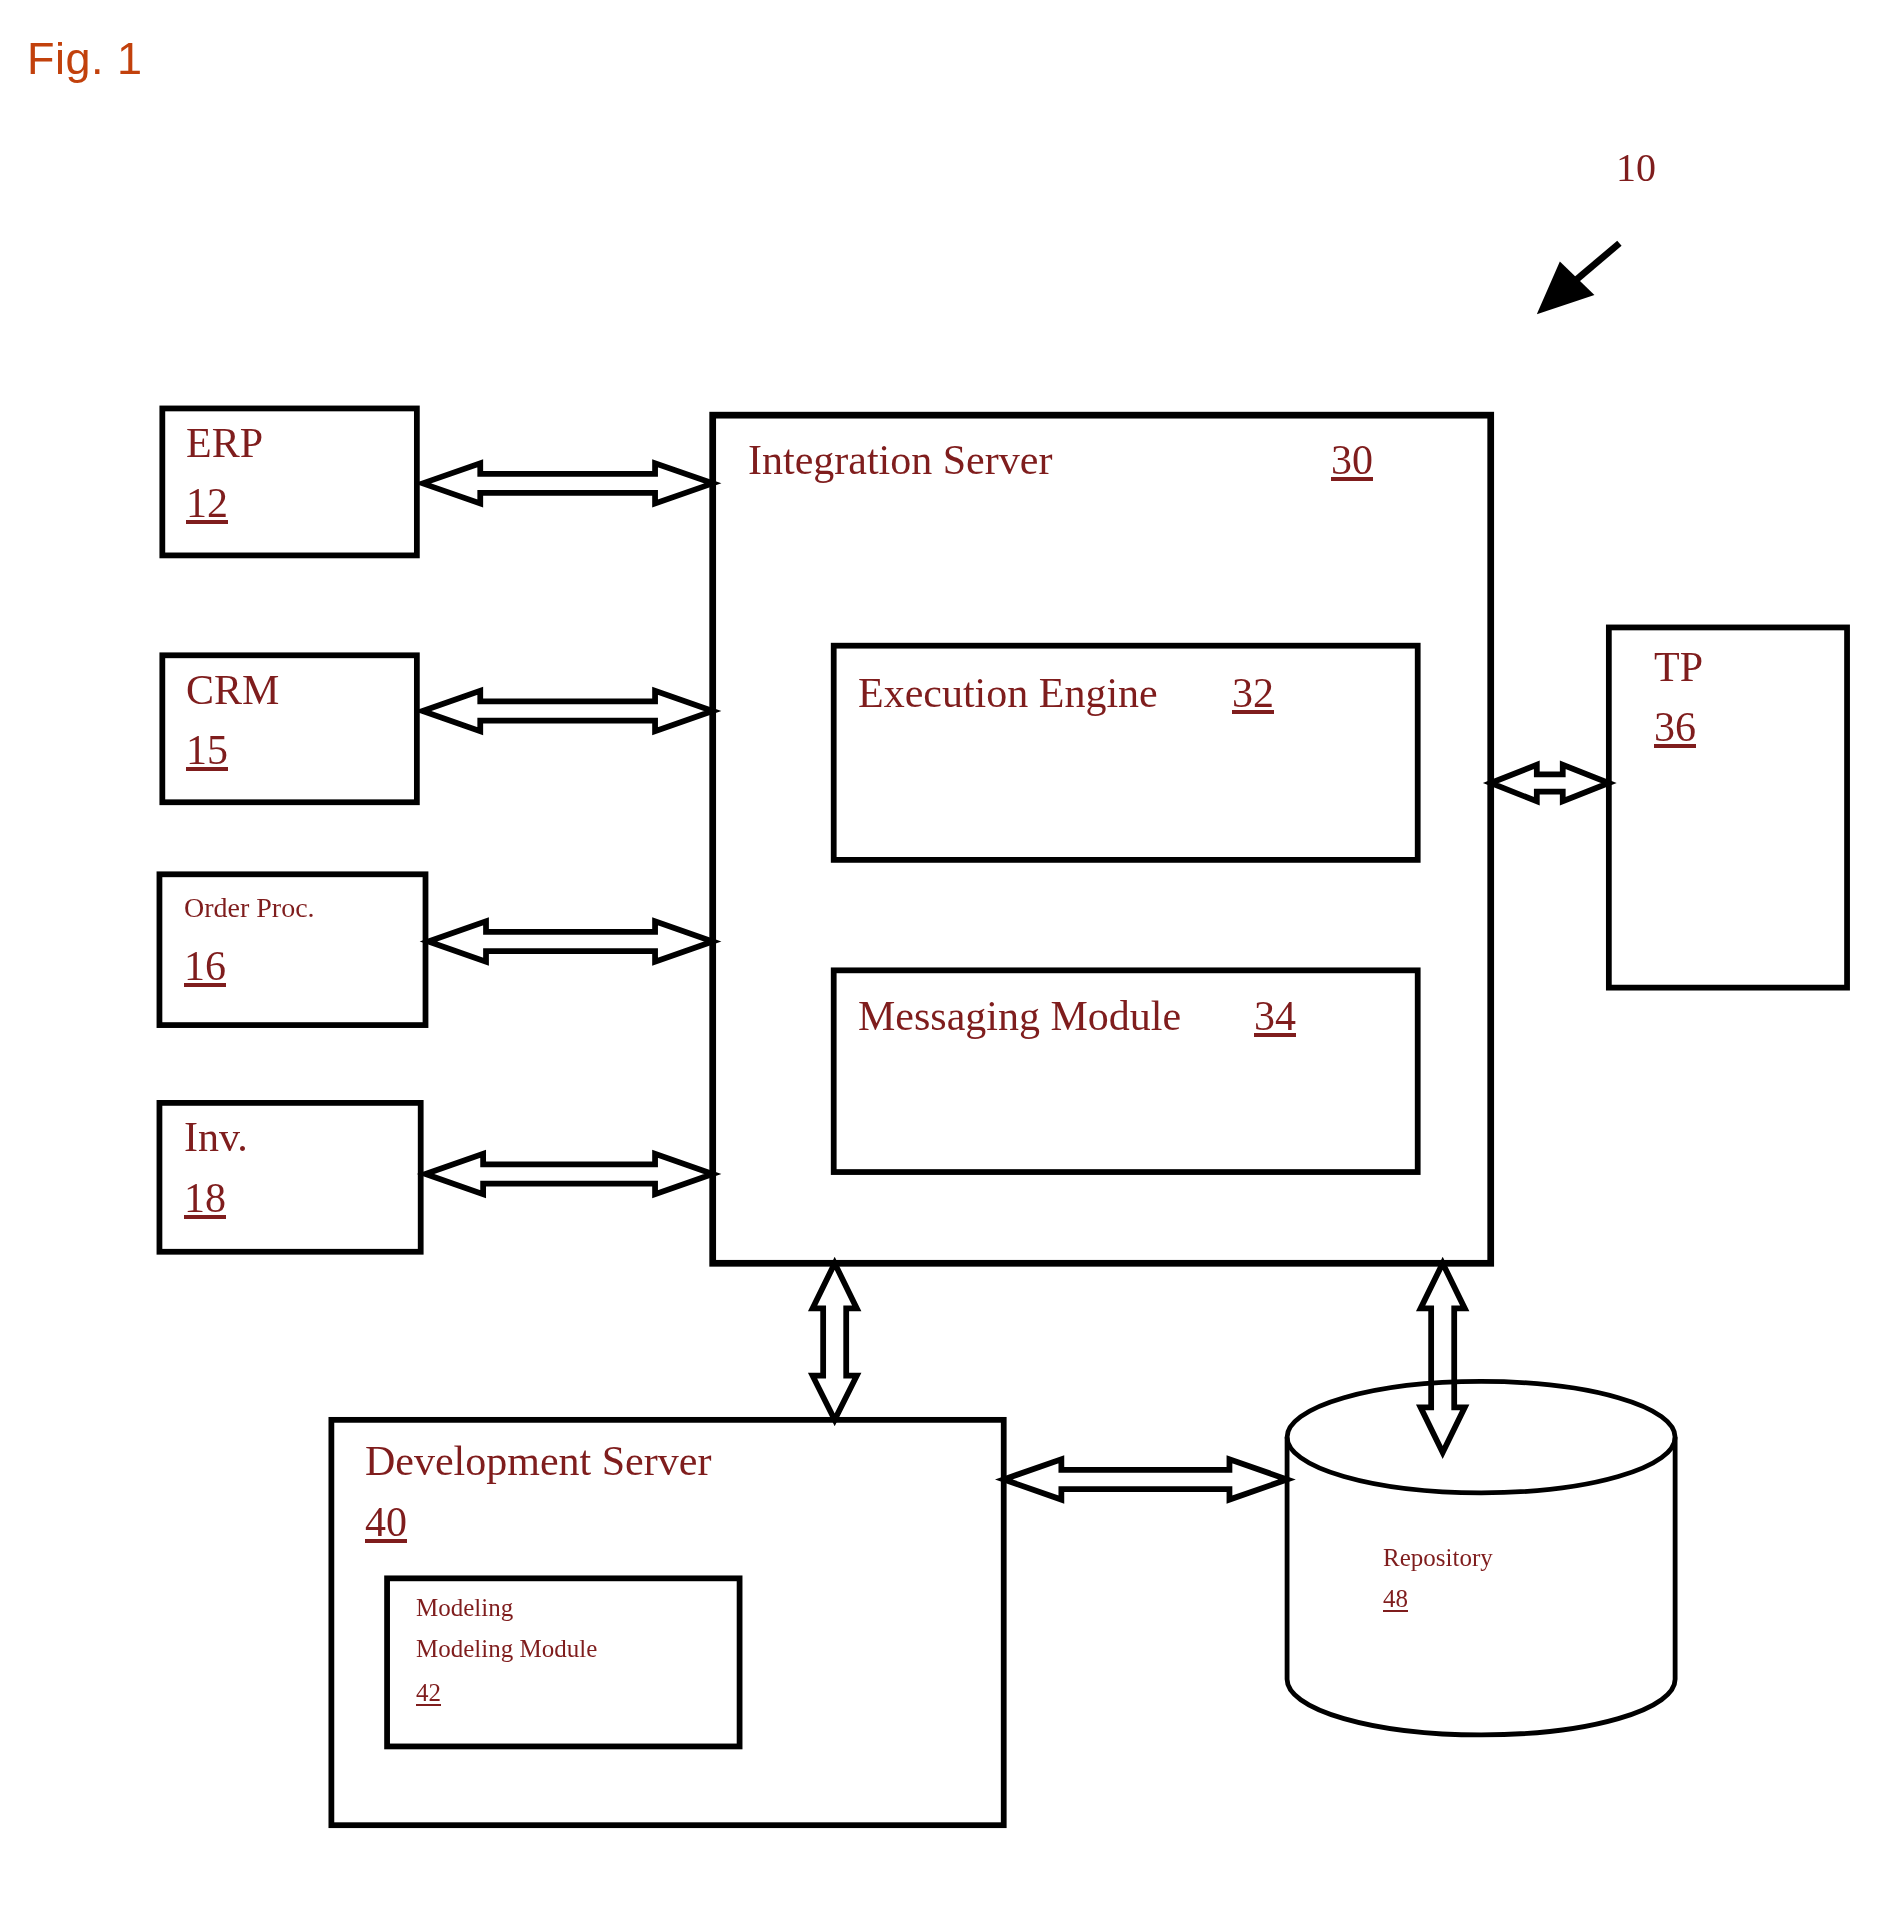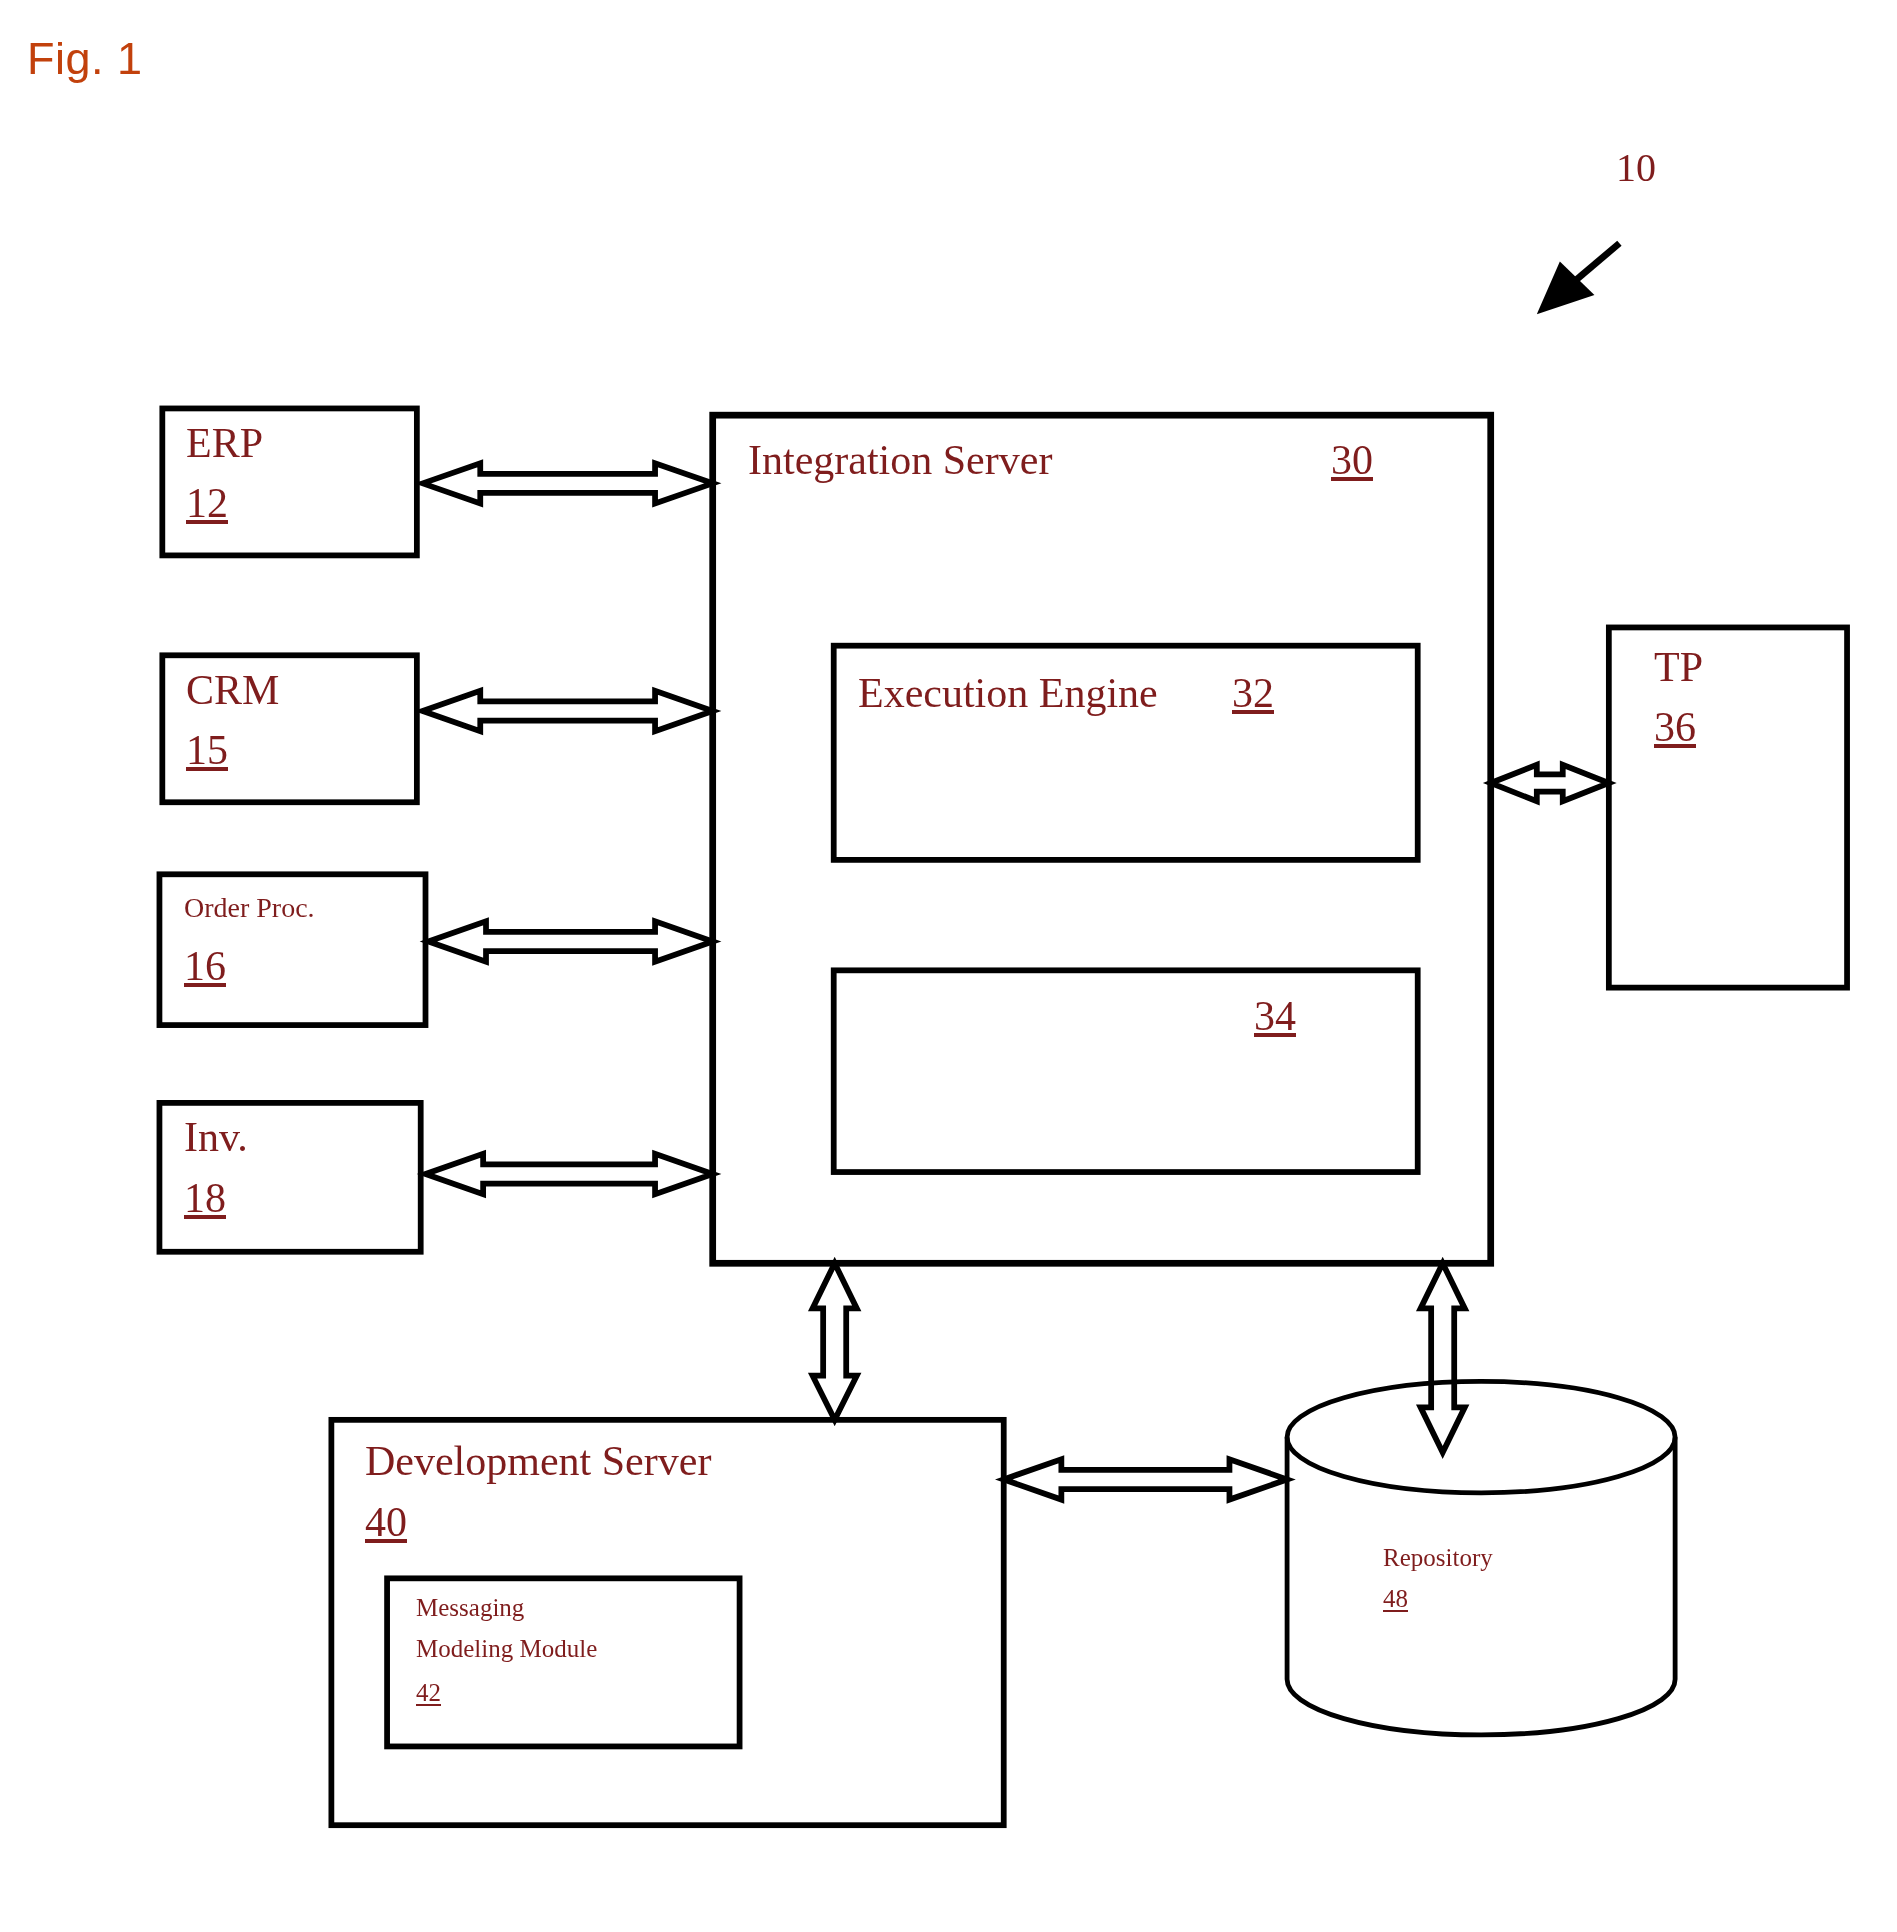--- a/index.html
+++ b/index.html
@@ -127,29 +127,30 @@
 
   <div class="txt t-lg" style="left:184px; top:1114px;">Inv.</div>
   <div class="txt t-lg ref" style="left:184px; top:1175px;">18</div>
 
   <div class="txt t-lg" style="left:748px; top:437px;">Integration Server</div>
   <div class="txt t-lg ref" style="left:1331px; top:437px;">30</div>
 
   <div class="txt t-lg" style="left:858px; top:670px;">Execution Engine</div>
   <div class="txt t-lg ref" style="left:1232px; top:670px;">32</div>
 
+  <div class="txt t-lg" style="left:858px; top:993px;">Messaging Module</div>
   <div class="txt t-lg ref" style="left:1254px; top:993px;">34</div>
 
   <div class="txt t-lg" style="left:1654px; top:644px;">TP</div>
   <div class="txt t-lg ref" style="left:1654px; top:704px;">36</div>
 
   <div class="txt t-lg" style="left:365px; top:1438px;">Development Server</div>
   <div class="txt t-lg ref" style="left:365px; top:1499px;">40</div>
 
-  <div class="txt t-xs" style="left:416px; top:1594px;">Messaging</div>
+  <div class="txt t-xs" style="left:416px; top:1594px;">Modeling</div>
   <div class="txt t-xs" style="left:416px; top:1635px;">Modeling Module</div>
   <div class="txt t-xs ref" style="left:416px; top:1679px;">42</div>
 
   <div class="txt t-xs" style="left:1383px; top:1544px;">Repository</div>
   <div class="txt t-xs ref" style="left:1383px; top:1585px;">48</div>
 
 </div>
 
 
 </body></html>

